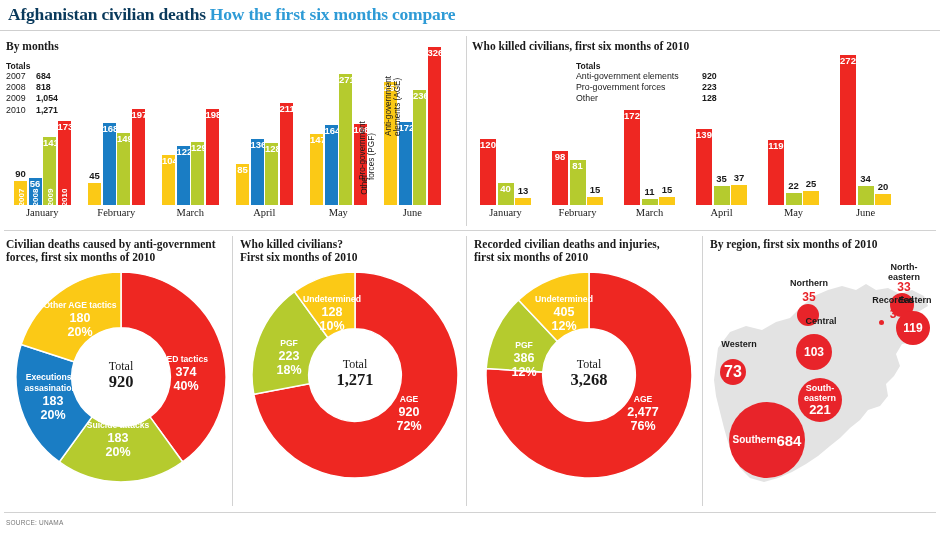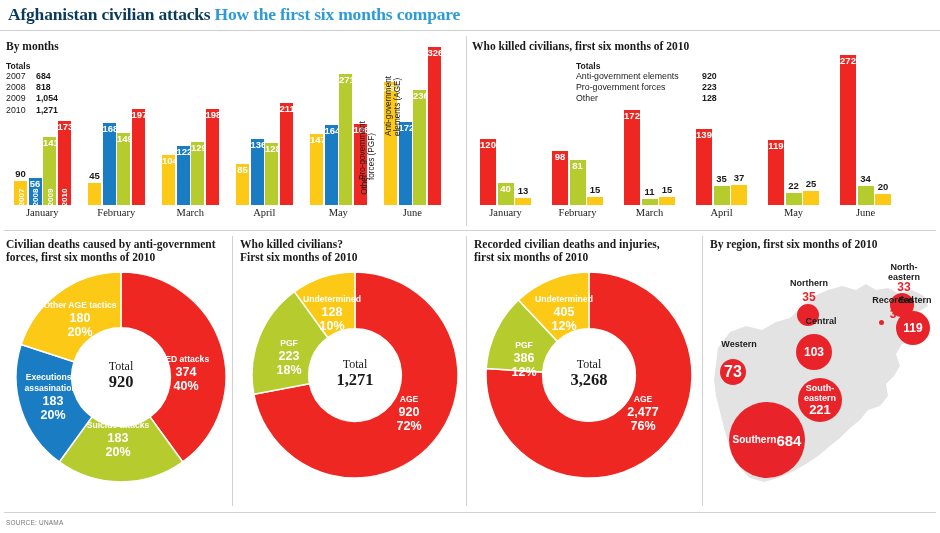--- a/index.html
+++ b/index.html
@@ -144,21 +144,21 @@
   #source {
     position: absolute; left: 6px; bottom: 7px;
     font-family: "Liberation Sans", sans-serif;
     font-size: 6.5px; color: #777; letter-spacing: 0.2px;
   }
 </style>
 </head>
 <body>
 
 <div id="header">
-  <span class="t1">Afghanistan civilian attacks</span>
+  <span class="t1">Afghanistan civilian deaths</span>
   <span class="t2">How the first six months compare</span>
 </div>
 
 <div class="vdiv" style="left:466px; top:36px; height:190px;"></div>
 <div class="hdiv" style="left:4px; top:230px; width:932px;"></div>
 <div class="vdiv" style="left:232px; top:236px; height:270px;"></div>
 <div class="vdiv" style="left:466px; top:236px; height:270px;"></div>
 <div class="vdiv" style="left:702px; top:236px; height:270px;"></div>
 <div class="hdiv" style="left:4px; top:512px; width:932px;"></div>
 
@@ -377,21 +377,21 @@
 forces, first six months of 2010</div>
   <div class="donut-wrap" id="donut-age-tactics" style="left:10px;top:34px;width:210px;height:210px;"><svg width="210" height="210" viewBox="0 0 210 210">
         <path d="M105,0 A105,105 0 0 1 166.71745149070966,189.94678440936949 L134.00720220063354,144.92498867240366 A49.349999999999994,49.349999999999994 0 0 0 105,55.650000000000006 Z" fill="#ee2722" stroke="#ffffff" stroke-width="1.5"></path>
         <path d="M166.71745149070966,189.94678440936949 A105,105 0 0 1 43.28254850929033,189.94678440936949 L75.99279779936646,144.92498867240366 A49.349999999999994,49.349999999999994 0 0 0 134.00720220063354,144.92498867240366 Z" fill="#b5cb2e" stroke="#ffffff" stroke-width="1.5"></path>
         <path d="M43.28254850929033,189.94678440936949 A105,105 0 0 1 5.139065789008882,72.55321559063049 L58.06536092083418,89.75001132759633 A49.349999999999994,49.349999999999994 0 0 0 75.99279779936646,144.92498867240366 Z" fill="#1a7dc4" stroke="#ffffff" stroke-width="1.5"></path>
         <path d="M5.139065789008882,72.55321559063049 A105,105 0 0 1 104.99999999999999,0 L104.99999999999999,55.650000000000006 A49.349999999999994,49.349999999999994 0 0 0 58.06536092083418,89.75001132759633 Z" fill="#fbc916" stroke="#ffffff" stroke-width="1.5"></path>
       </svg><div class="donut-hole-text" style="left: 0px; top: 87px; width: 210px;">
         <span class="lbl">Total</span>
         <span class="num">920</span>
       </div><div class="slice-label" style="left: 128px; top: 82px; width: 84px;">
-        <span class="nm" style="white-space: pre-line;">IED attacks</span>
+        <span class="nm" style="white-space: pre-line;">IED tactics</span>
         <span class="n">374</span>
         <span class="p">40%</span>
       </div><div class="slice-label" style="left: 56px; top: 148px; width: 92px;">
         <span class="nm" style="white-space: pre-line;">Suicide attacks</span>
         <span class="n">183</span>
         <span class="p">20%</span>
       </div><div class="slice-label" style="left: -4px; top: 100px; width: 82px;">
         <span class="nm" style="white-space: pre-line;">Executions &amp;
 assasinations</span>
         <span class="n">183</span>

